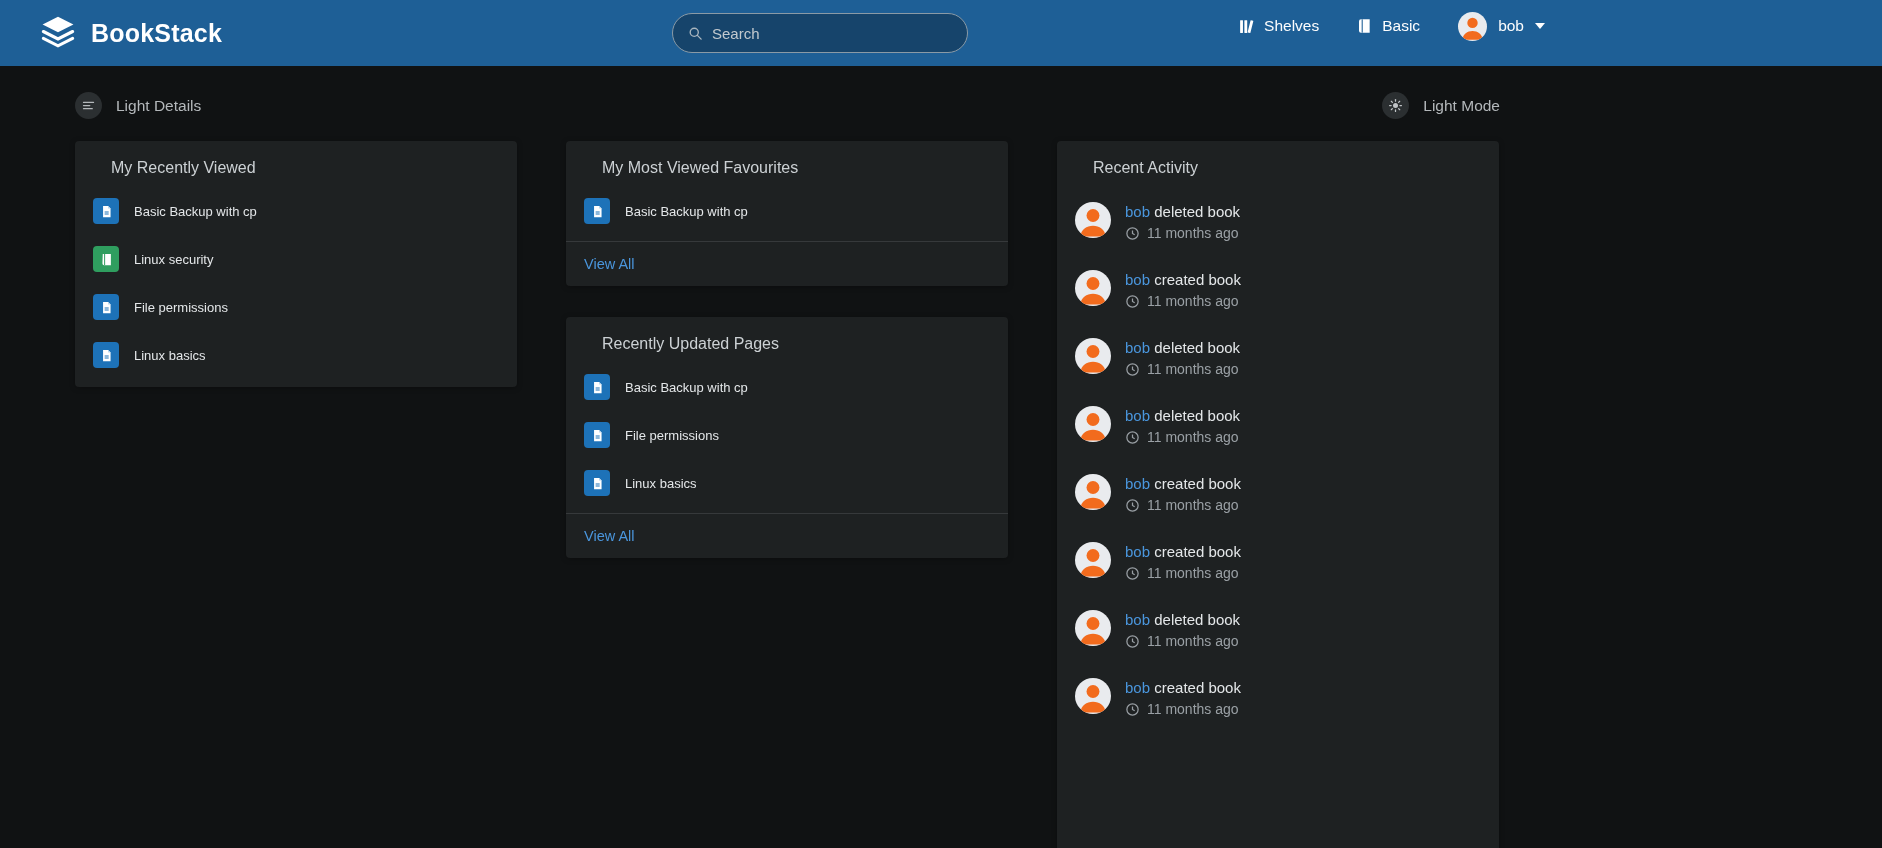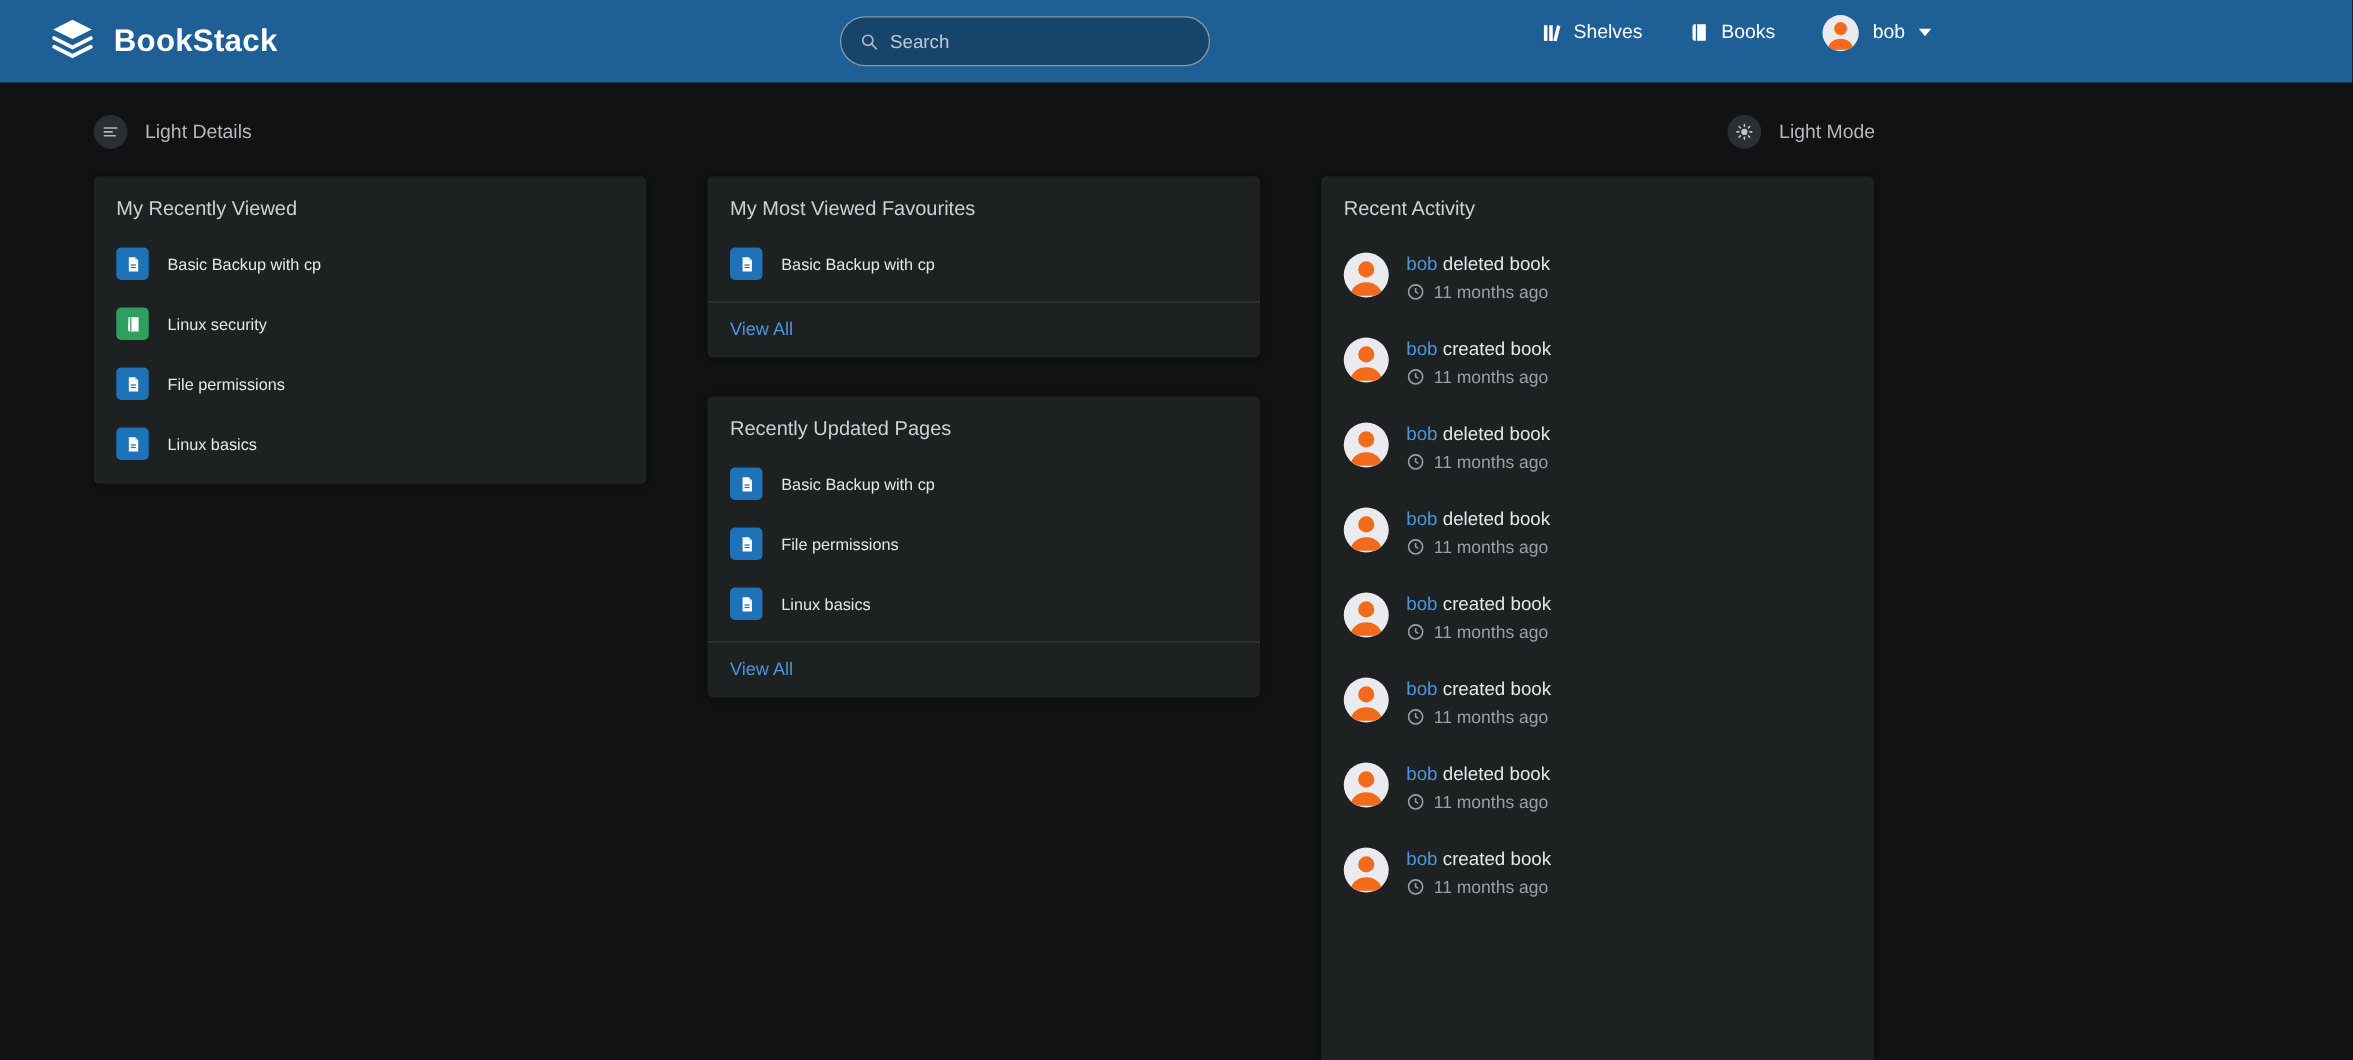--- a/index.html
+++ b/index.html
@@ -46,21 +46,21 @@
   .container { width: 1425px; margin: 26px 0 0 75px; }
 
   .topbar { display: flex; justify-content: space-between; align-items: center; color: #b4b8bb; font-size: 15.5px; }
   .tbtn { display: flex; align-items: center; gap: 14px; cursor: pointer; }
   .circle-btn { width: 27px; height: 27px; border-radius: 50%; background: #2b2f31; display: flex; align-items: center; justify-content: center; flex: none; }
 
   .grid { display: grid; grid-template-columns: 442px 442px 442px; column-gap: 49px; margin-top: 22px; align-items: start; }
   .col > .card + .card { margin-top: 31px; }
 
   .card { background: #1e2122; border-radius: 4px; box-shadow: 0 1px 6px -1px rgba(0,0,0,.4); }
-  .card-title { padding: 18px 18px 10px; color: #ccd1d4; font-size: 16px; }
+  .card-title { padding: 18px 18px 10px; color: #ccd1d4; font-size: 16px; margin-left: 18px; }
   .list { padding-bottom: 8px; }
 
   .item { display: flex; align-items: center; gap: 15px; padding: 11px 18px; font-size: 13px; color: #e4e7e9; cursor: pointer; }
   .badge { width: 26px; height: 26px; border-radius: 4px; display: flex; align-items: center; justify-content: center; flex: none; }
   .badge.page { background: #1d72b8; }
   .badge.book { background: #2f9e5f; }
   .badge svg { width: 15px; height: 15px; display: block; }
 
   .viewall { border-top: 1px solid #36393b; padding: 13px 18px; margin-top: 6px; }
   .viewall a { color: #4a96dd; font-size: 14.5px; cursor: pointer; }
@@ -108,21 +108,21 @@
       </span>
       <span>Shelves</span>
     </div>
     <div class="hnav-item">
       <span style="display:inline-flex;">
         <svg width="16" height="16" viewBox="0 0 24 24" fill="#ffffff">
           <path d="M6 2h13v20H6a3 3 0 0 1-3-3V5a3 3 0 0 1 3-3z"></path>
           <rect x="7" y="2" width="1.6" height="20" fill="#1e5f96"></rect>
         </svg>
       </span>
-      <span>Books</span>
+      <span>Basic</span>
     </div>
     <div class="user">
       <span class="avatar sm">
         <svg viewBox="0 0 24 24">
           <circle cx="12" cy="9" r="4.3" fill="#f26b1d"></circle>
           <path d="M3.5 23c.6-4.8 4.2-7.2 8.5-7.2s7.9 2.4 8.5 7.2z" fill="#f26b1d"></path>
         </svg>
       </span>
       <span>bob</span>
       <span class="chev"></span>

